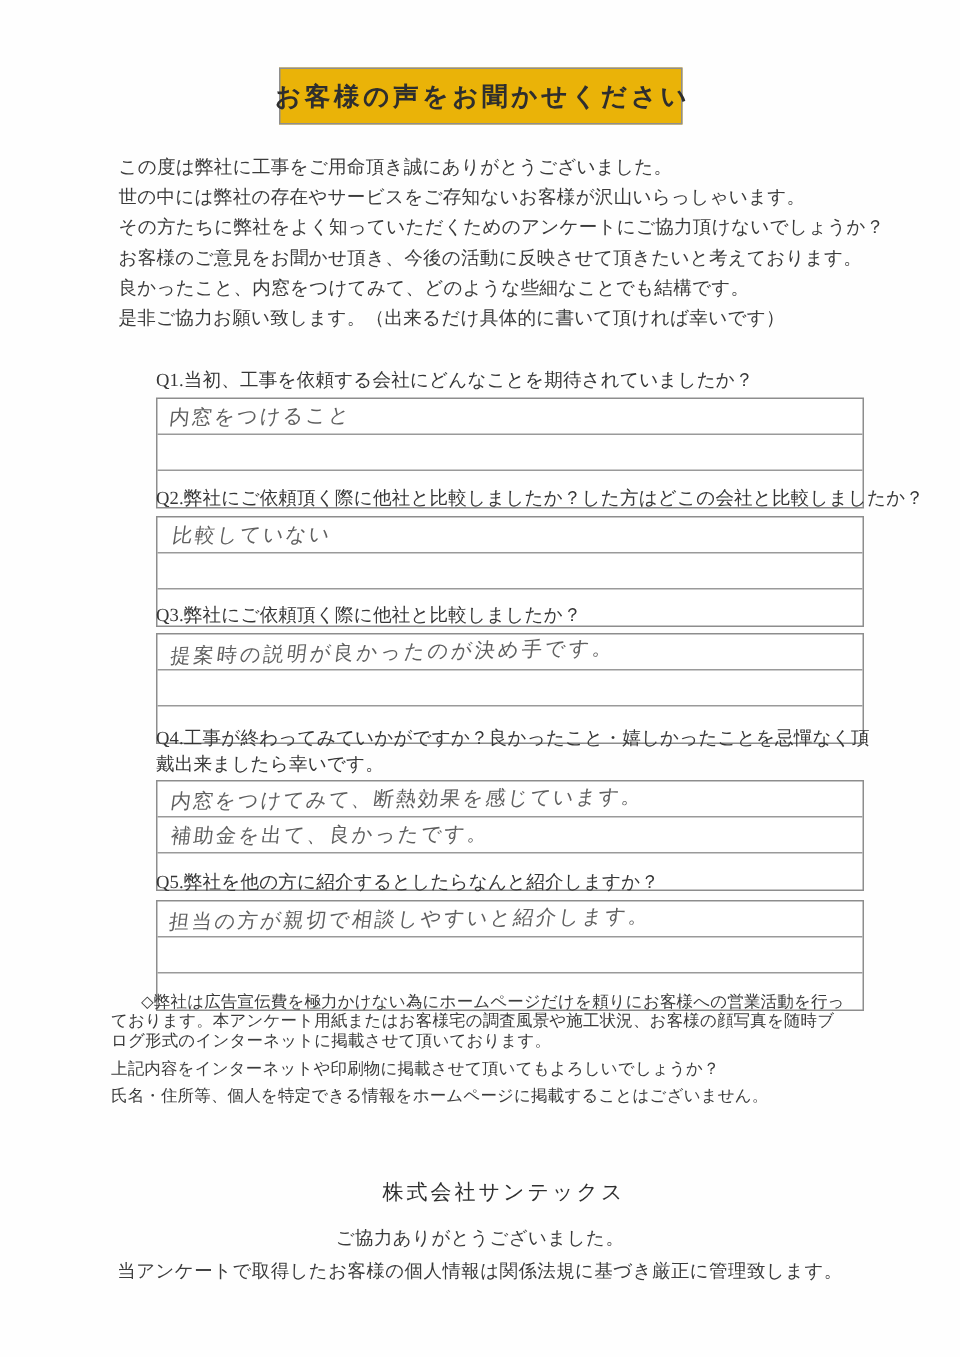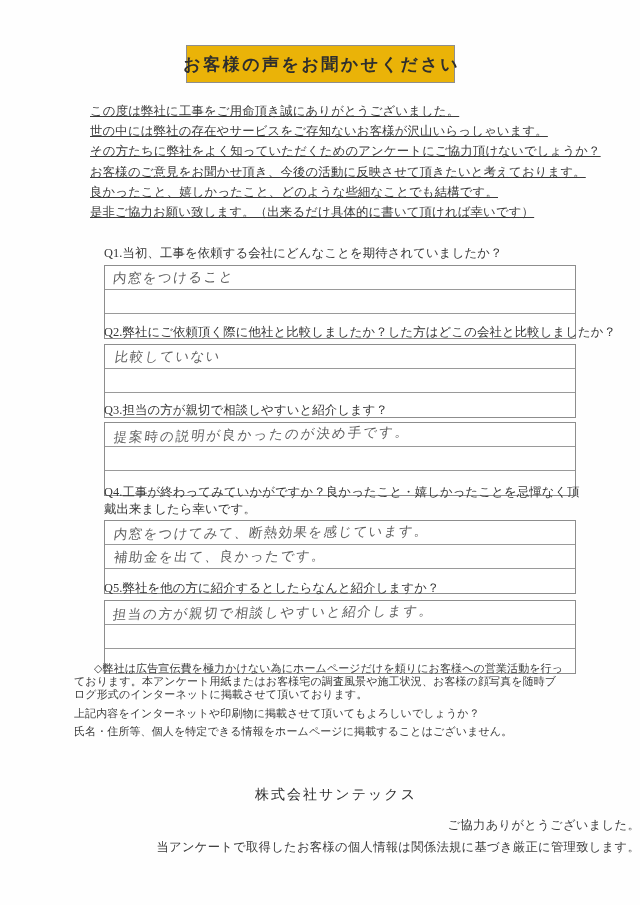--- a/index.html
+++ b/index.html
@@ -43,24 +43,23 @@
     letter-spacing: 2.5px;
     color: #2e2e2e;
     white-space: nowrap;
     font-weight: 600;
     text-indent: 2.5px;
   }
 
   
   .intro {
     position: absolute;
-    left: 90px;
+    left: 79px;
     top: 104px;
     width: 500px;
-    text-decoration: underline;
   }
   .intro p {
     margin: 0 0 6.2px 0;
     font-size: 12.4px;
     line-height: 14px;
     letter-spacing: 0.15px;
     color: #3b3b3b;
     white-space: nowrap;
   }
 
@@ -143,21 +142,21 @@
     text-align: center;
     font-size: 14px;
     letter-spacing: 2px;
     color: #2f2f2f;
   }
   .closing {
     position: absolute;
     left: 0;
     top: 818px;
     width: 640px;
-    text-align: right;
+    text-align: center;
   }
   .closing p {
     margin: 0 0 7px 0;
     font-size: 12.3px;
     line-height: 15px;
     letter-spacing: 0.3px;
     color: #3b3b3b;
     white-space: nowrap;
   }
 </style>
@@ -168,21 +167,21 @@
 
   <div class="title-box">
     <div class="title-text">お客様の声をお聞かせください</div>
   </div>
 
   <div class="intro">
     <p>この度は弊社に工事をご用命頂き誠にありがとうございました。</p>
     <p>世の中には弊社の存在やサービスをご存知ないお客様が沢山いらっしゃいます。</p>
     <p>その方たちに弊社をよく知っていただくためのアンケートにご協力頂けないでしょうか？</p>
     <p>お客様のご意見をお聞かせ頂き、今後の活動に反映させて頂きたいと考えております。</p>
-    <p>良かったこと、嬉しかったこと、どのような些細なことでも結構です。</p>
+    <p>良かったこと、内窓をつけてみて、どのような些細なことでも結構です。</p>
     <p>是非ご協力お願い致します。（出来るだけ具体的に書いて頂ければ幸いです）</p>
   </div>
 
   <div class="q-block" style="top:245px;">
     <p class="q-label">Q1.当初、工事を依頼する会社にどんなことを期待されていましたか？</p>
     <div class="answer-box">
       <div class="answer-row">
         <span class="hand">内窓をつけること</span>
       </div>
       <div class="answer-row">
@@ -203,21 +202,21 @@
       <div class="answer-row">
         <span class="hand"></span>
       </div>
       <div class="answer-row">
         <span class="hand"></span>
       </div>
     </div>
   </div>
 
   <div class="q-block" style="top:402px;">
-    <p class="q-label">Q3.担当の方が親切で相談しやすいと紹介します？</p>
+    <p class="q-label">Q3.弊社にご依頼頂く際に他社と比較しましたか？</p>
     <div class="answer-box">
       <div class="answer-row">
         <span class="hand h3">提案時の説明が良かったのが決め手です。</span>
       </div>
       <div class="answer-row">
         <span class="hand"></span>
       </div>
       <div class="answer-row">
         <span class="hand"></span>
       </div>

